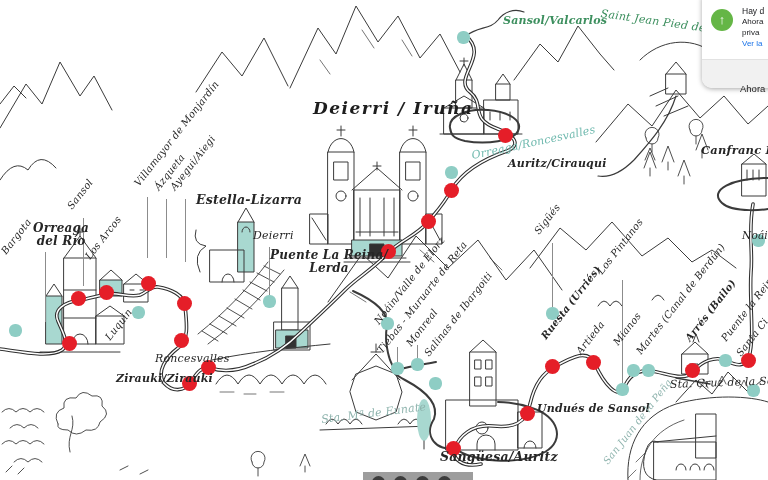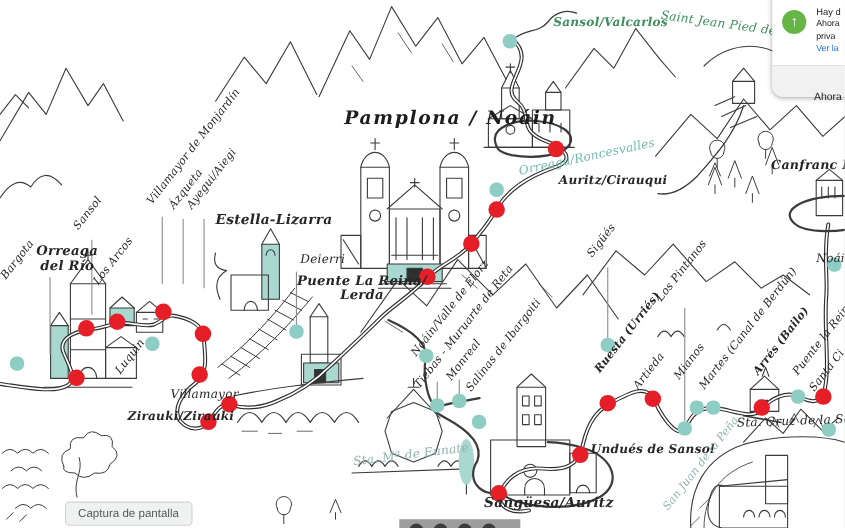--- a/index.html
+++ b/index.html
@@ -271,41 +271,41 @@
       <div class="dot teal" style="left: 428.5px; top: 376.5px;"></div>
       <div class="dot teal" style="left: 545.5px; top: 306.5px;"></div>
       <div class="dot teal" style="left: 615.5px; top: 382.5px;"></div>
       <div class="dot teal" style="left: 626.5px; top: 363.5px;"></div>
       <div class="dot teal" style="left: 641.5px; top: 363.5px;"></div>
       <div class="dot teal" style="left: 718.5px; top: 353.5px;"></div>
       <div class="dot teal" style="left: 746.5px; top: 383.5px;"></div>
       <div class="dot teal" style="left: 751.5px; top: 233.5px;"></div>
     </div>
   <div id="label-layer">
-      <div class="lbl script" style="left: 313px; top: 100px;">Pamplona / Noáin</div>
+      <div class="lbl script" style="left: 313px; top: 100px;">Deierri / Iruña</div>
       <div class="lbl greenlight" style="left: 600px; top: 8px; transform: rotate(8deg); font-size: 11px;">Saint Jean Pied de Port</div>
       <div class="lbl green" style="left: 503px; top: 15px; font-size: 11px;">Sansol/Valcarlos</div>
       <div class="lbl teal" style="left: 473px; top: 150px; transform: rotate(-12deg); font-size: 11px;">Orreaga/Roncesvalles</div>
       <div class="lbl bold" style="left: 508px; top: 158px; font-size: 11px;">Auritz/Cirauqui</div>
       <div class="lbl bold" style="left: 701px; top: 144px; font-size: 11.5px;">Canfranc E</div>
       <div class="lbl" style="left: 742px; top: 230px; font-size: 10.5px;">Noáin</div>
       <div class="lbl" style="left: 8px; top: 246px; transform: rotate(-52deg);">Bargota</div>
       <div class="lbl bold center" style="left: 33px; top: 222px; font-size: 12px;">Orreaga
 del Río</div>
       <div class="lbl" style="left: 74px; top: 201px; transform: rotate(-52deg);">Sansol</div>
       <div class="lbl" style="left: 92px; top: 251px; transform: rotate(-52deg);">Los Arcos</div>
       <div class="lbl" style="left: 112px; top: 332px; transform: rotate(-52deg);">Luquin</div>
       <div class="lbl" style="left: 141px; top: 178px; transform: rotate(-52deg);">Villamayor de Monjardín</div>
       <div class="lbl" style="left: 161px; top: 182px; transform: rotate(-52deg);">Ázqueta</div>
       <div class="lbl" style="left: 177px; top: 182px; transform: rotate(-52deg);">Ayegui/Aiegi</div>
       <div class="lbl bold" style="left: 196px; top: 193px; font-size: 12.5px;">Estella-Lizarra</div>
-      <div class="lbl" style="left: 253px; top: 230px; font-size: 11px; margin-left: 20px;">Deierri</div>
+      <div class="lbl" style="left: 253px; top: 230px; font-size: 11px;">Deierri</div>
       <div class="lbl bold center" style="left: 270px; top: 249px; font-size: 12px;">Puente La Reina/
 Lerda</div>
-      <div class="lbl" style="left: 155px; top: 353px; font-size: 11px;">Villamayor</div>
+      <div class="lbl" style="left: 155px; top: 353px; font-size: 11px;">Roncesvalles</div>
       <div class="lbl bold" style="left: 116px; top: 373px; font-size: 11px;">Zirauki/Zirauki</div>
       <div class="lbl grayteal" style="left: 322px; top: 414px; transform: rotate(-7deg); font-size: 11px;">Sta. Mª de Eunate</div>
       <div class="lbl" style="left: 381px; top: 316px; transform: rotate(-52deg);">Noáin/Valle de Elorz</div>
       <div class="lbl" style="left: 384px; top: 345px; transform: rotate(-52deg);">Tiebas - Muruarte de Reta</div>
       <div class="lbl" style="left: 413px; top: 338px; transform: rotate(-52deg);">Monreal</div>
       <div class="lbl" style="left: 431px; top: 348px; transform: rotate(-52deg);">Salinas de Ibargoiti</div>
       <div class="lbl bold" style="left: 440px; top: 450px; font-size: 12.5px;">Sangüesa/Auritz</div>
       <div class="lbl bold" style="left: 537px; top: 403px; font-size: 11px;">Undués de Sansol</div>
       <div class="lbl" style="left: 541px; top: 226px; transform: rotate(-52deg);">Sigüés</div>
       <div class="lbl" style="left: 604px; top: 266px; transform: rotate(-52deg);">Los Pintanos</div>
@@ -328,17 +328,16 @@
         <div class="sub">Ahora</div>
         <div class="sub">priva</div>
         <div class="notif-link">Ver la</div>
       </div>
     </div>
     <div class="notif-footer">
       <span class="notif-btn">Ahora</span>
     </div>
   </div>
 
-  <div class="shot-btn">Captura de pantalla</div>
 
   <div class="dots-bar"><span class="pg"></span><span class="pg"></span><span class="pg"></span><span class="pg"></span></div>
 
 </div>
 
 </body></html>

